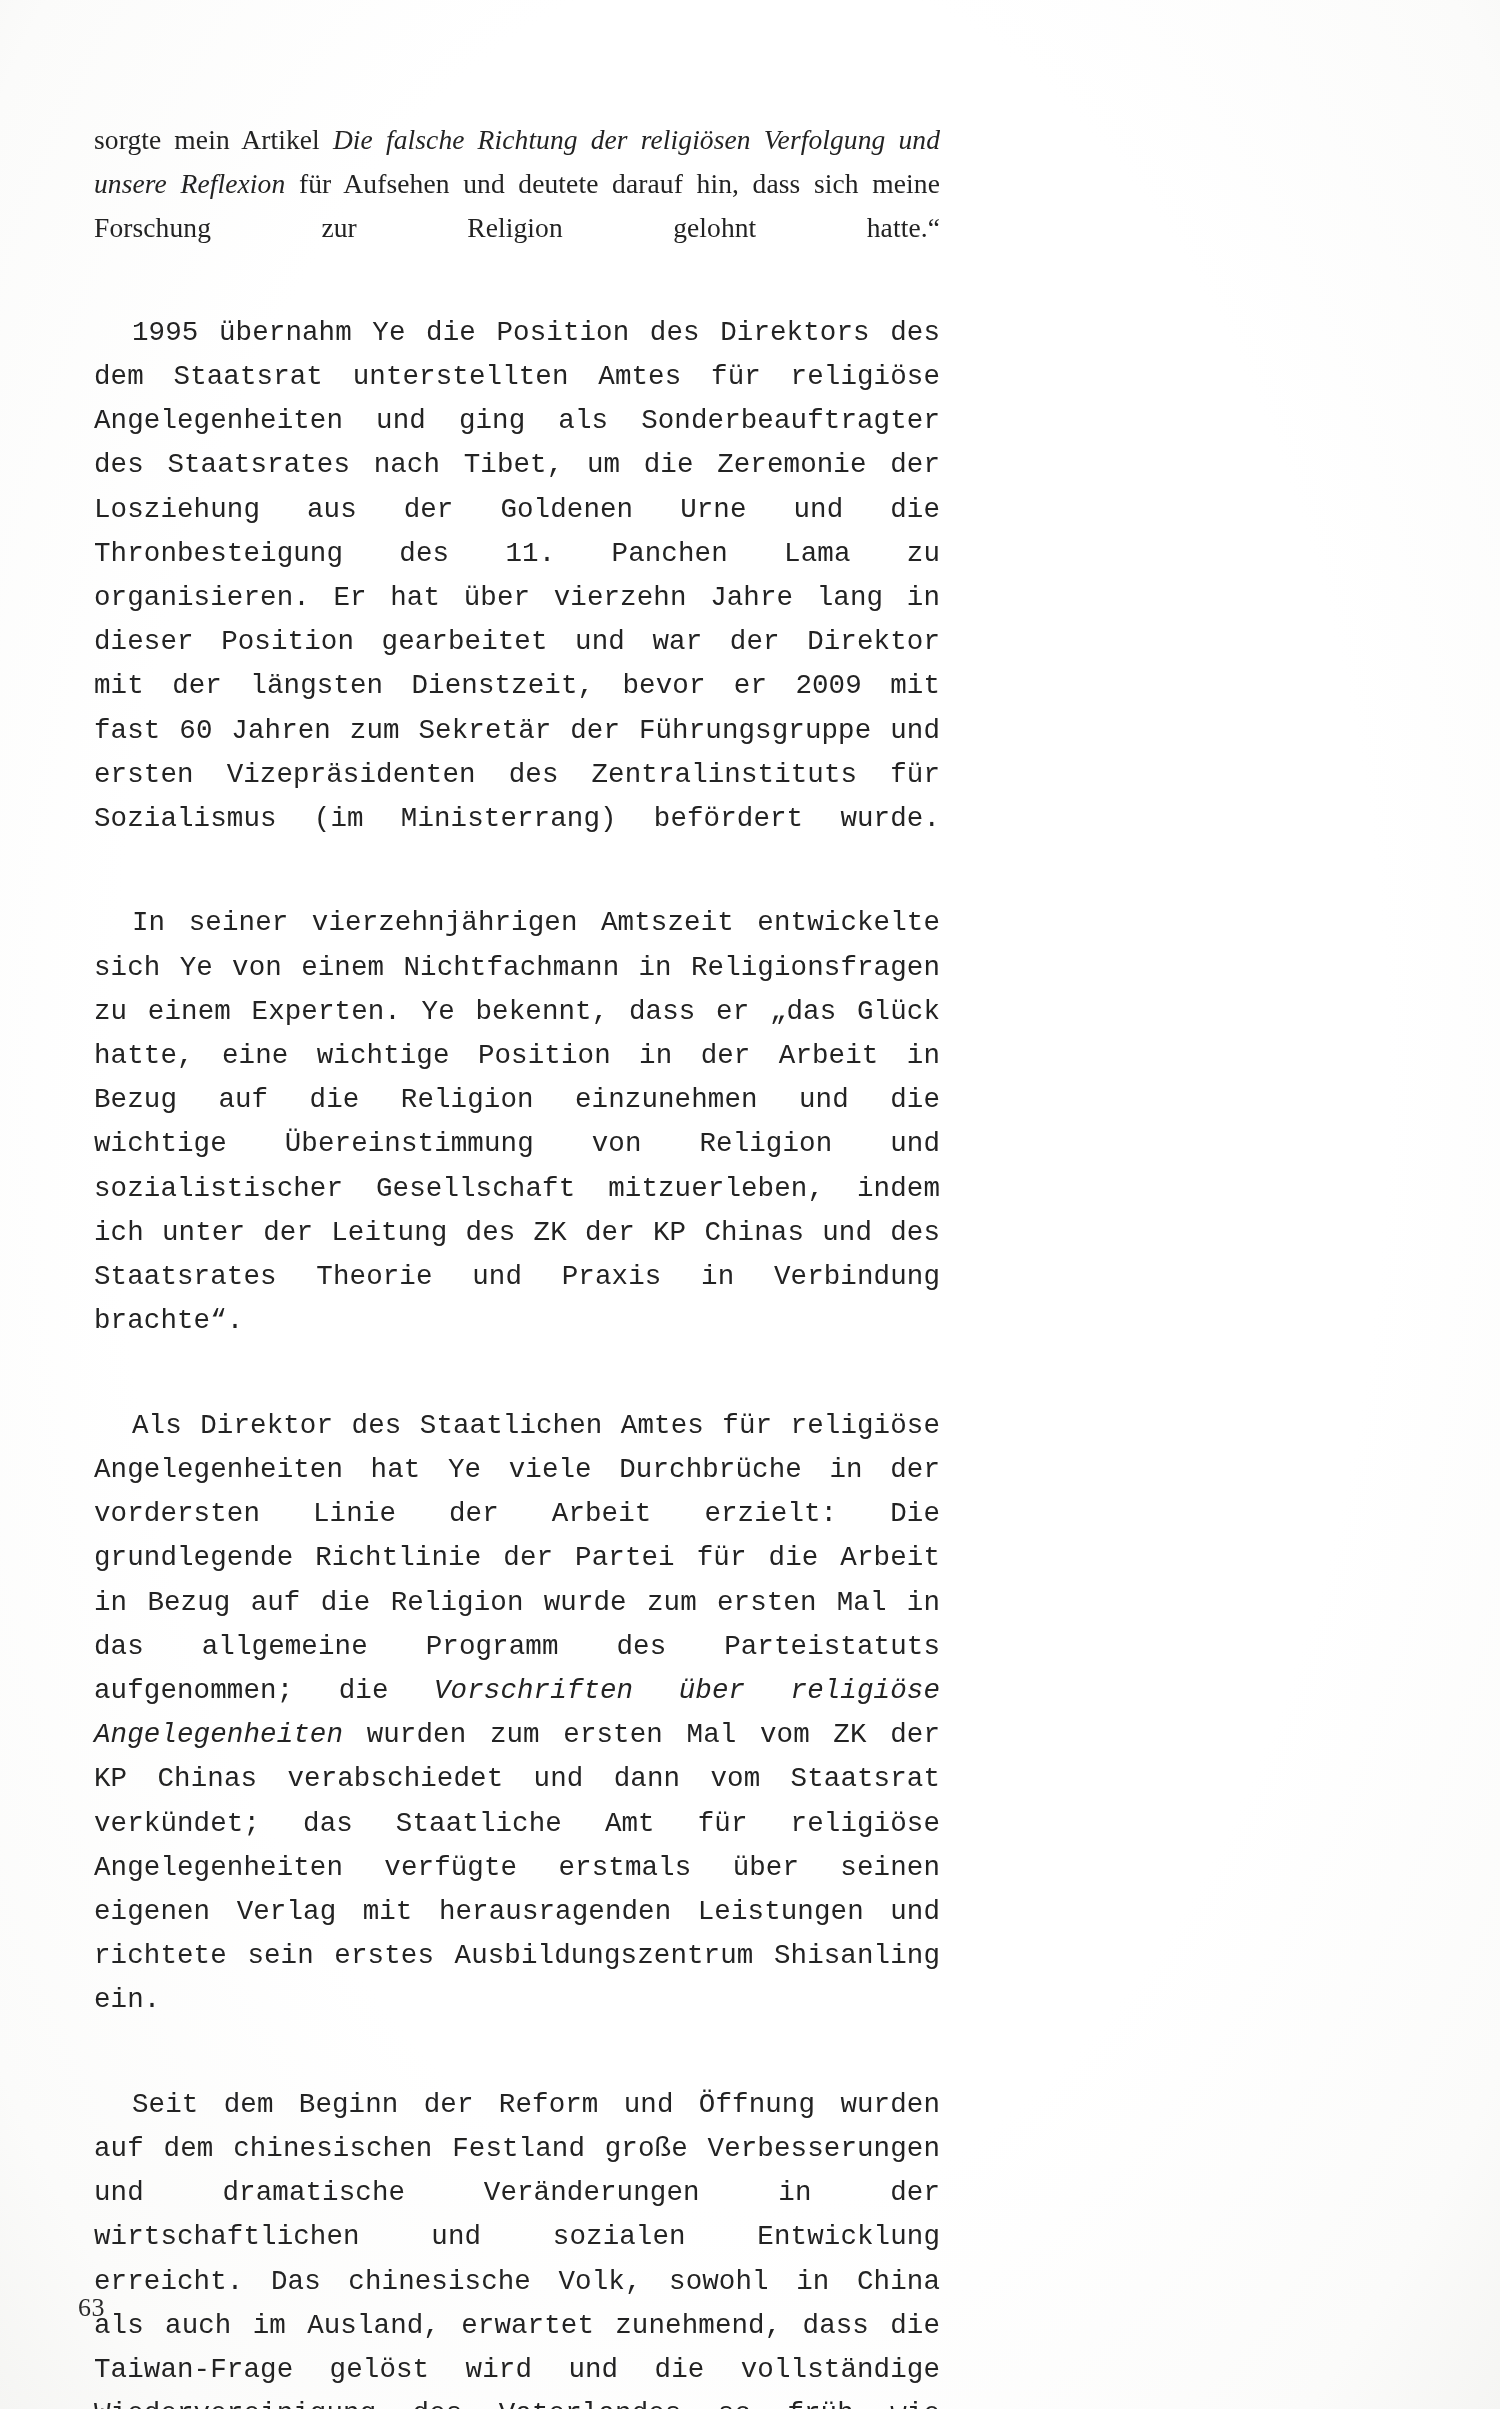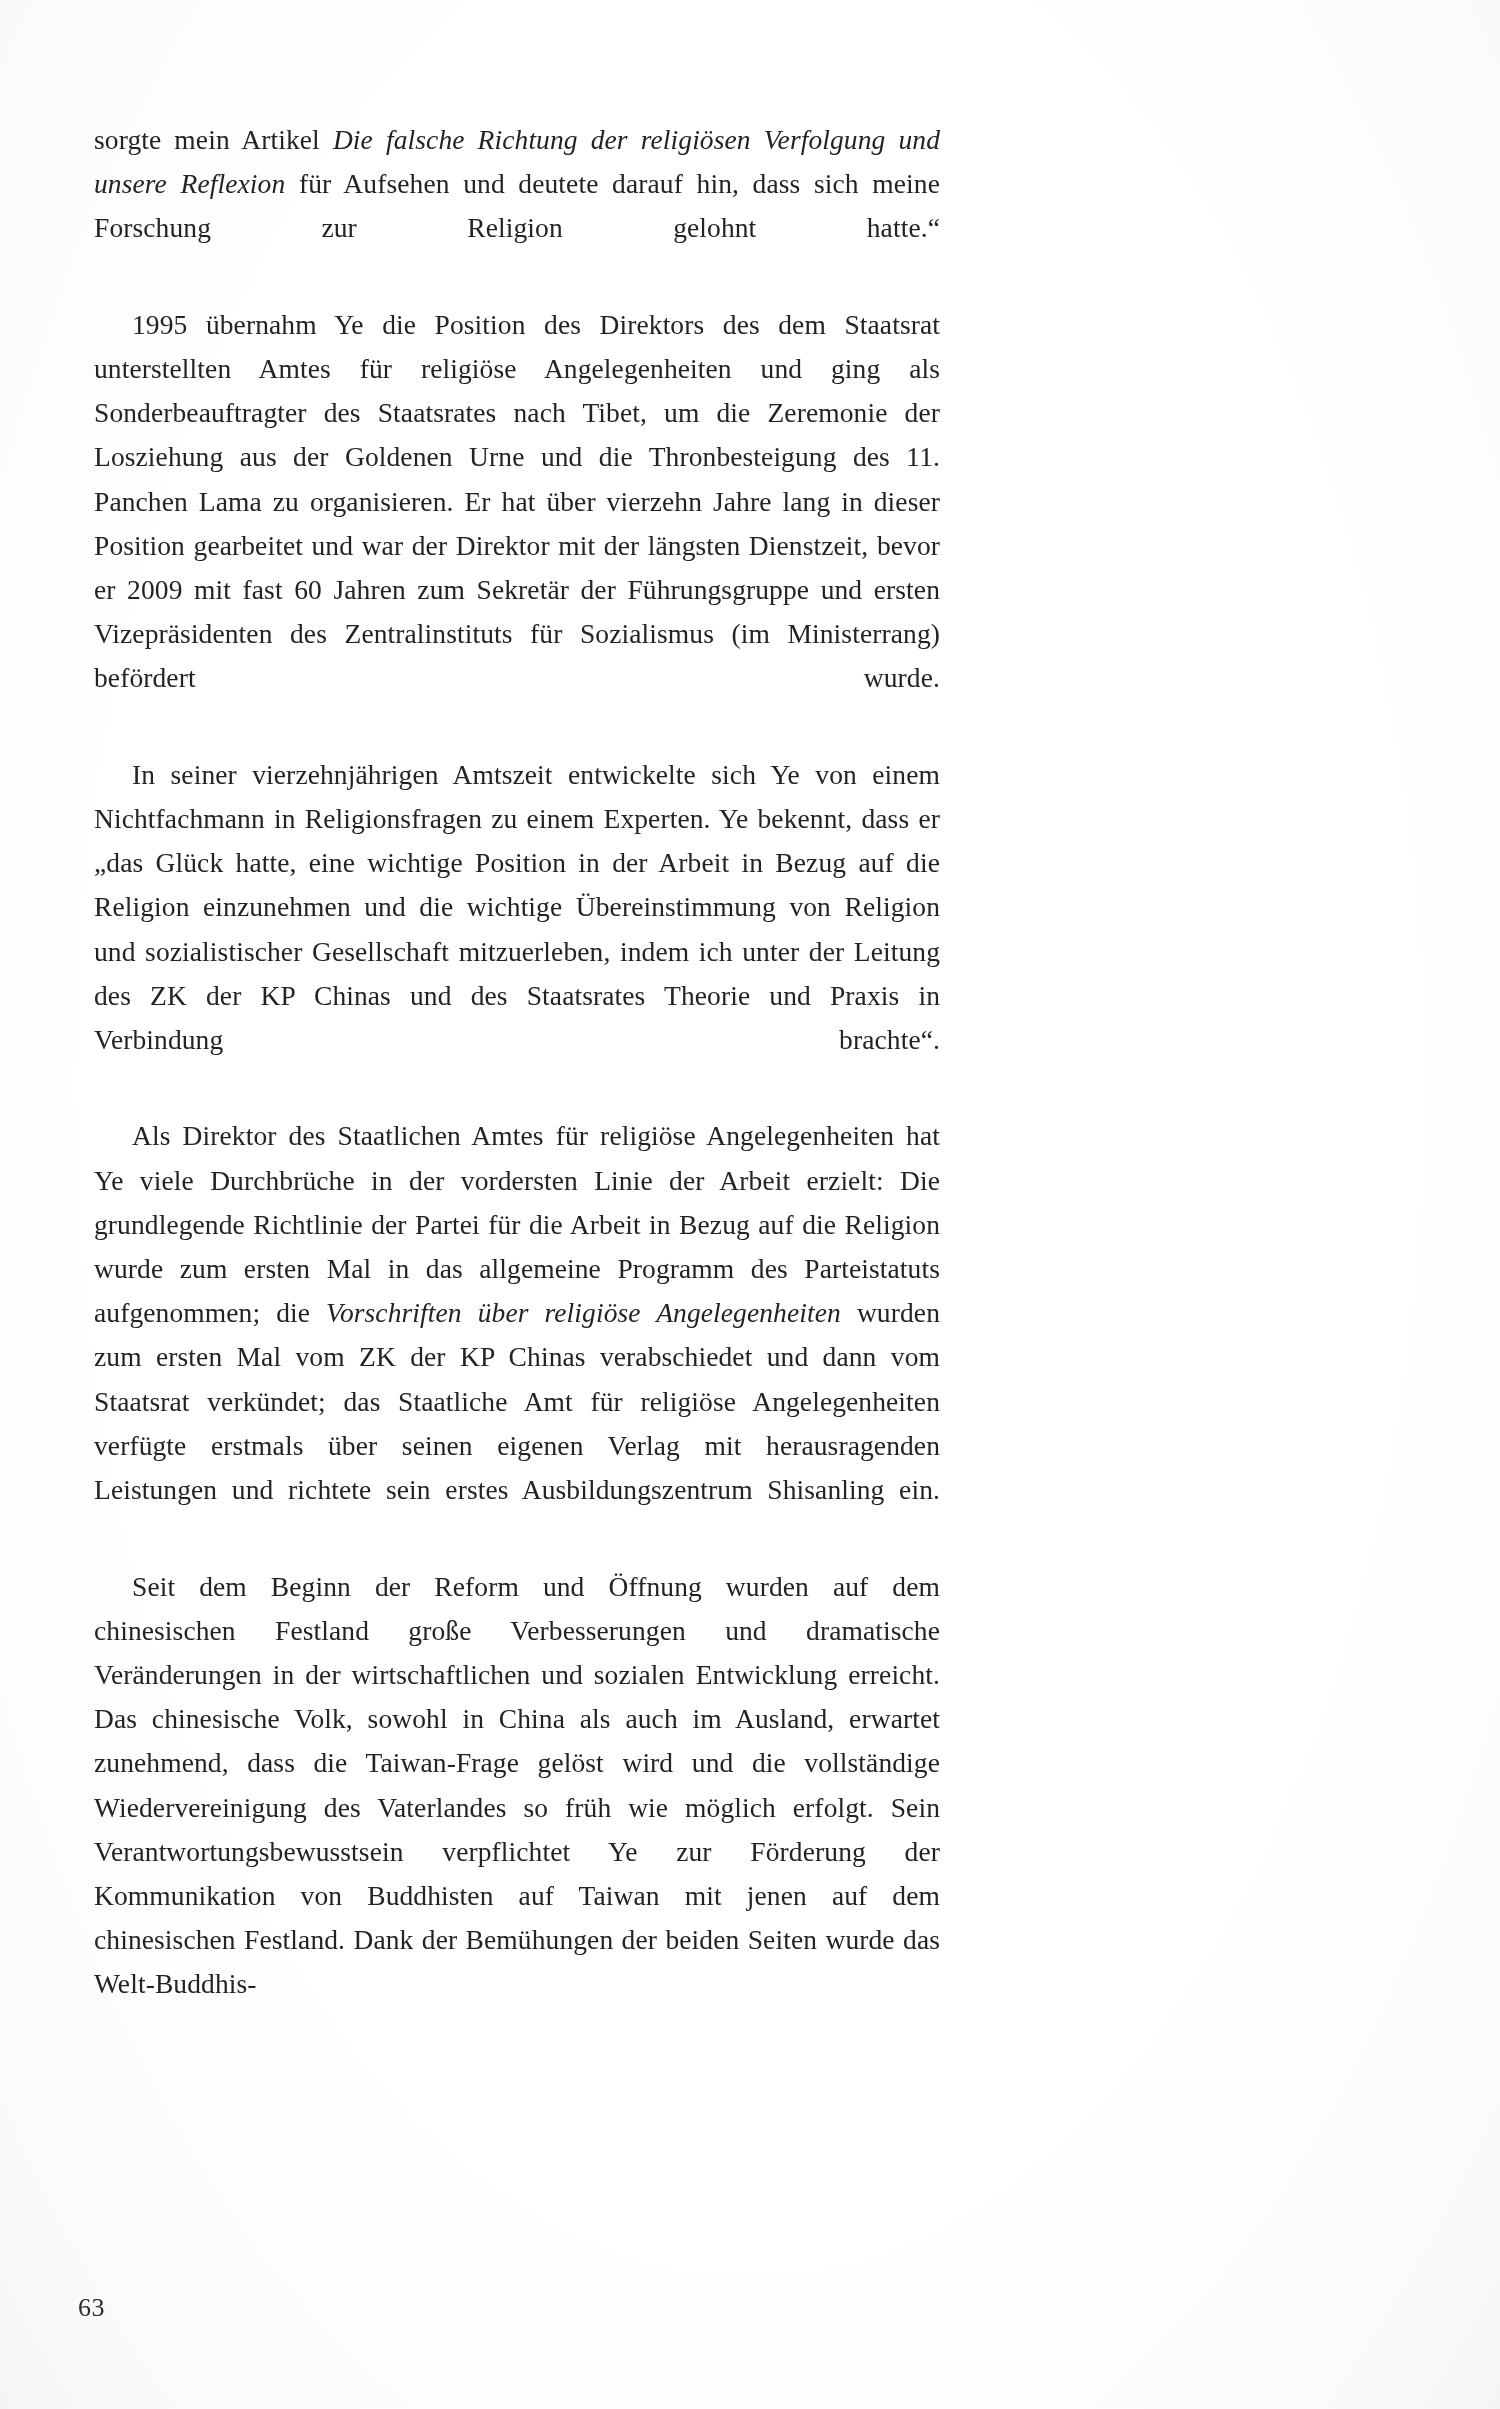--- a/index.html
+++ b/index.html
@@ -39,21 +39,22 @@
     line-height: 44.2px;
     letter-spacing: 0.1px;
     word-spacing: 0.6px;
     color: #232323;
     -webkit-font-smoothing: antialiased;
   }
   .para.indent {
     text-indent: 38px;
   }
   .para + .para {
-    margin-top: 8px;
+    margin-top: 16px;
+    font-family: Liberation Mono, monospace;
   }
   .para i, .para .it {
     font-style: italic;
   }
 
   
   .para::after {
     content: "";
     display: inline-block;
     width: 100%;

